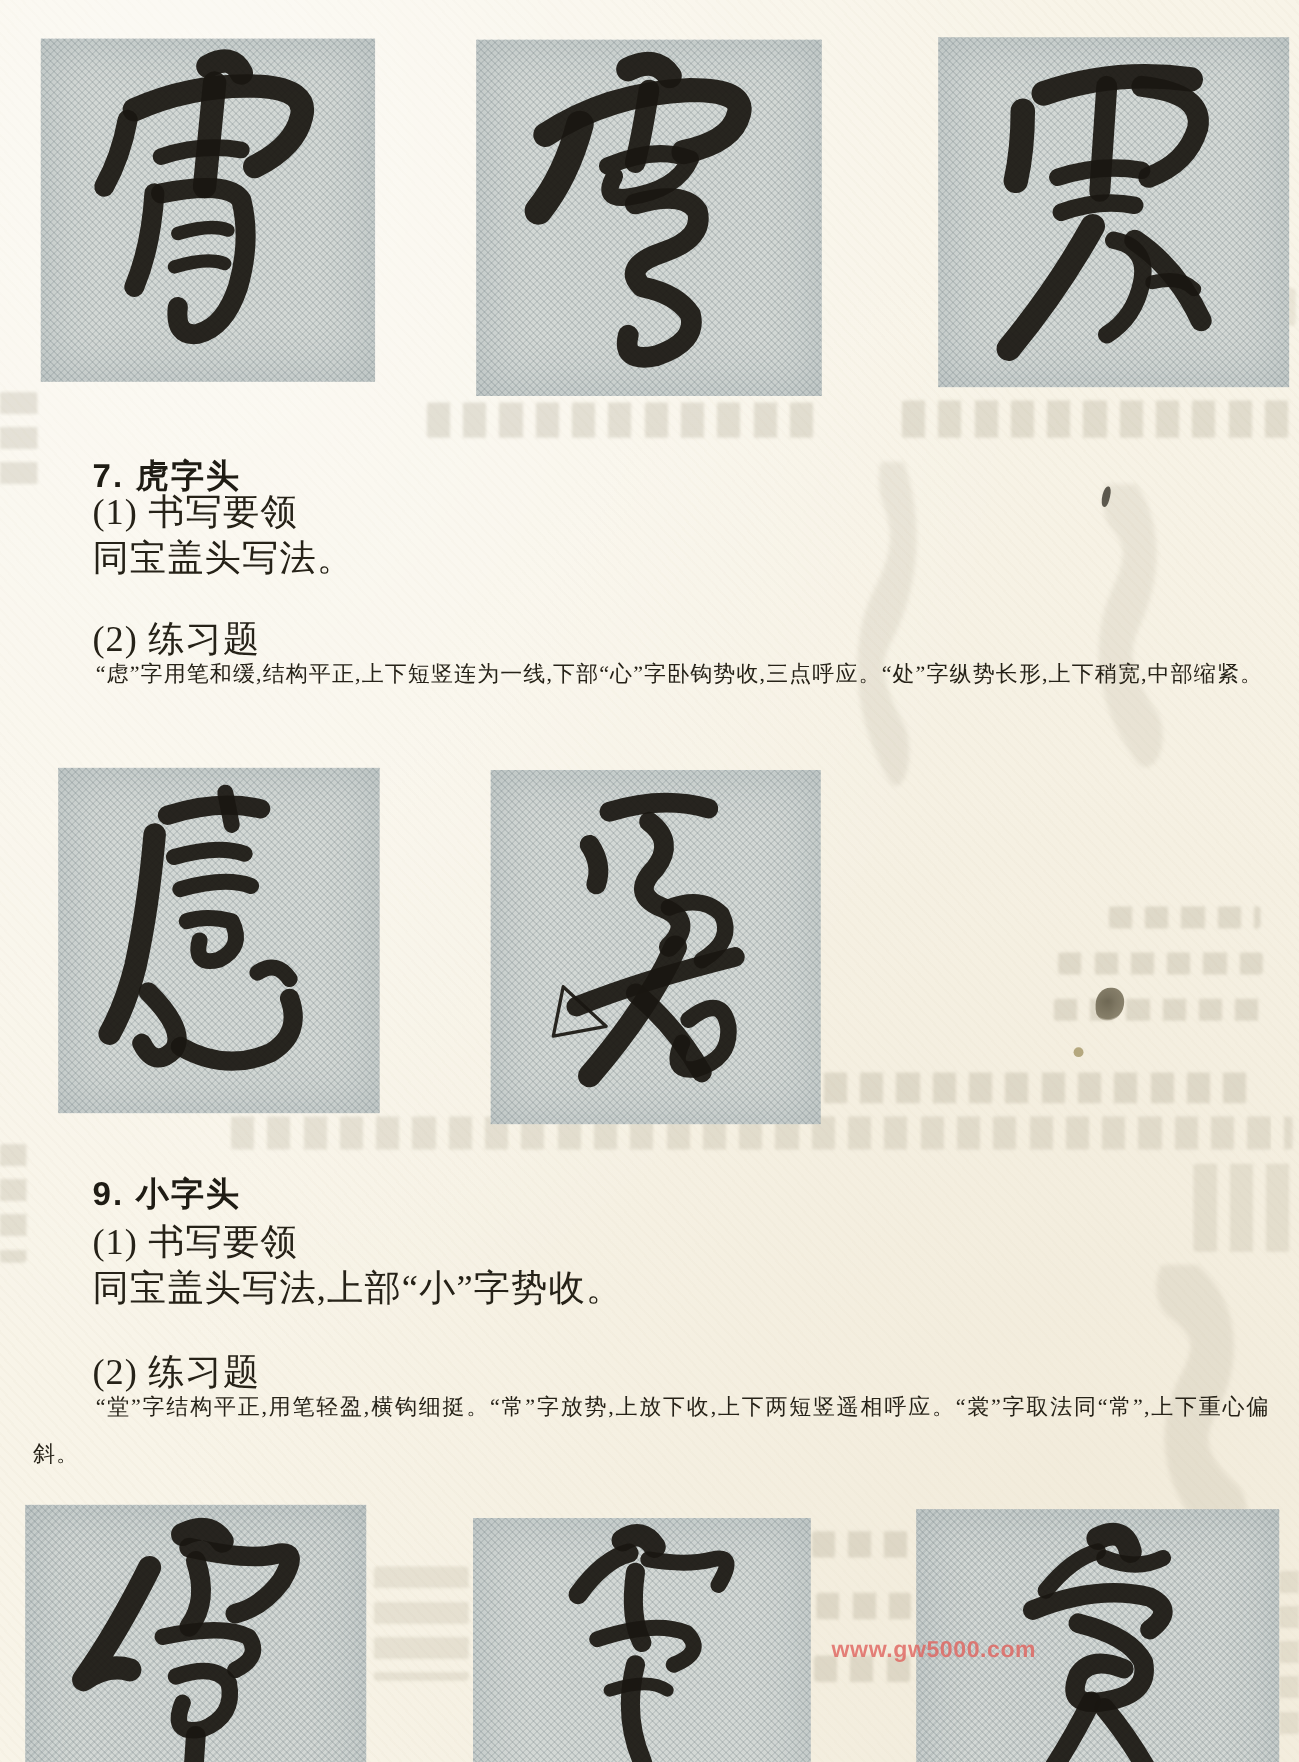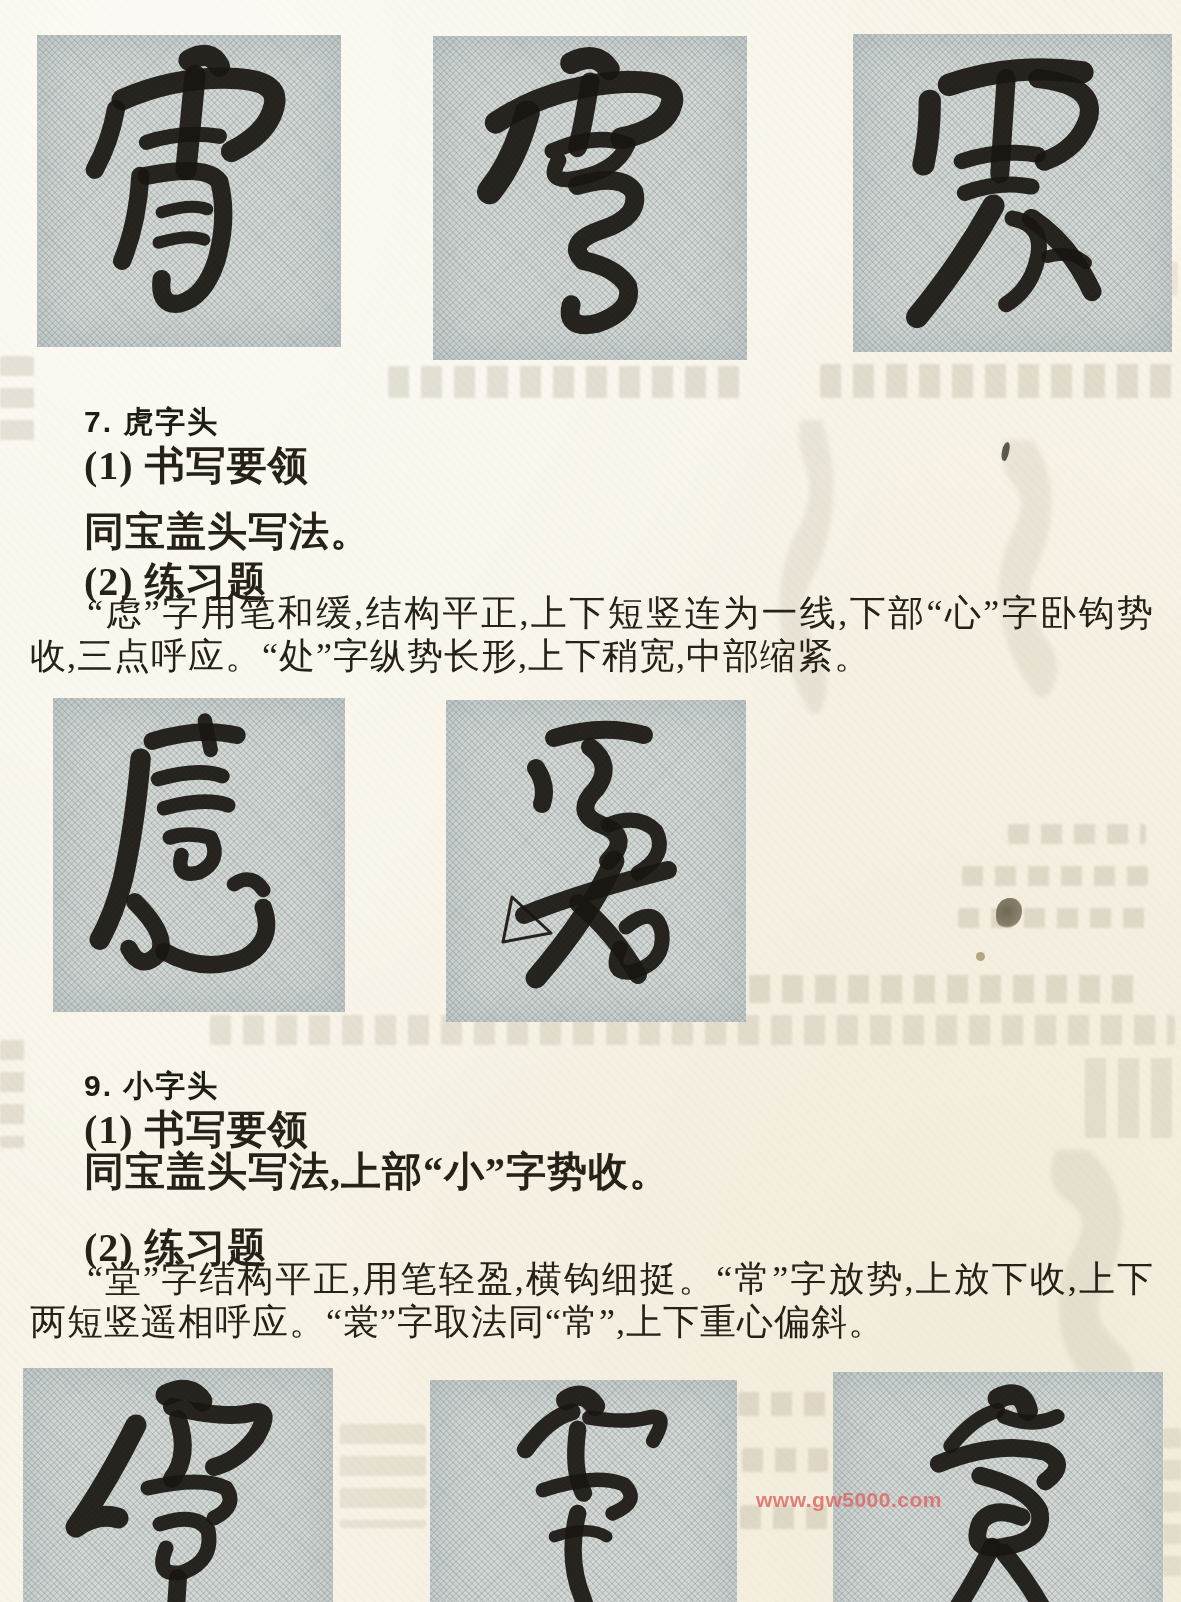--- a/index.html
+++ b/index.html
@@ -20,22 +20,22 @@
     background-image:
       repeating-linear-gradient(45deg, rgba(72,88,95,.16) 0 1.5px, rgba(72,88,95,0) 1.5px 4.5px),
       repeating-linear-gradient(-45deg, rgba(72,88,95,.13) 0 1.5px, rgba(72,88,95,0) 1.5px 4.5px);
     box-shadow: inset 0 0 46px rgba(116,132,138,.30);
   }
   .call svg{width:100%; height:100%; display:block;}
   .ink{fill:none; stroke:#1a1711; stroke-linecap:round; stroke-linejoin:round; opacity:.93;}
   
   .h{position:absolute; font-family:"Liberation Sans", sans-serif; font-weight:700;
      font-size:30px; line-height:40px; color:#1f1c14; letter-spacing:2px;}
-  .t{position:absolute; font-size:40px; line-height:40px; letter-spacing:1px;font-weight:bold;}
-  .para{position:absolute; width:1124px; font-size:36px; line-height:43px;
+  .t{position:absolute; font-size:33px; line-height:40px; letter-spacing:1px;}
+  .para{position:absolute; width:1124px; font-size:20px; line-height:43px;
         letter-spacing:1px; text-indent:57px; text-align:justify;}
   
   .ghost{position:absolute; filter:blur(1.3px); opacity:.40; border-radius:3px;
      background:repeating-linear-gradient(90deg, rgba(146,138,114,.55) 0 21px, rgba(146,138,114,0) 21px 33px);}
   .ghost-v{position:absolute; filter:blur(1.3px); opacity:.38; border-radius:3px;
      background:repeating-linear-gradient(180deg, rgba(146,138,114,.55) 0 20px, rgba(146,138,114,0) 20px 32px);}
   .squig{position:absolute; opacity:.13; filter:blur(2px);}
   .squig svg{width:100%;height:100%;}
   .squig path{fill:none; stroke:#8e8670; stroke-linecap:round;}
   .spot{position:absolute; opacity:.82; filter:blur(.4px);
@@ -120,23 +120,23 @@
       <path class="ink" d="M48 14 L46 44" stroke-width="6"></path>
       <path class="ink" d="M34 40 Q46 36 58 38" stroke-width="5"></path>
       <path class="ink" d="M35 50 Q46 46 56 48" stroke-width="5"></path>
       <path class="ink" d="M44 54 Q34 72 20 89" stroke-width="7"></path>
       <path class="ink" d="M50 58 Q60 60 58 70 Q56 80 48 85" stroke-width="5"></path>
       <path class="ink" d="M56 58 Q68 66 75 81" stroke-width="6"></path>
       <path class="ink" d="M61 70 Q69 68 73 72" stroke-width="4"></path>
     </svg>
   </figure>
 
-  <div class="h" style="left:84px;top:402px;">7. 虎字头</div>
+  <div class="h" style="left:84px;top:414px;">7. 虎字头</div>
   <div class="t" style="left:84px;top:446px;">(1) 书写要领</div>
-  <div class="t" style="left:84px;top:512px;">同宝盖头写法。</div>
+  <div class="t" style="left:84px;top:488px;">同宝盖头写法。</div>
   <div class="t" style="left:84px;top:562px;">(2) 练习题</div>
   <div class="para" style="left:30px;top:592px;">“虑”字用笔和缓,结构平正,上下短竖连为一线,下部“心”字卧钩势收,三点呼应。“处”字纵势长形,上下稍宽,中部缩紧。</div>
 
   <figure class="call" style="left:53px;top:698px;width:292px;height:314px;" title="虑">
     <svg viewBox="0 0 100 100">
       <path class="ink" d="M34 11 Q50 6 63 9" stroke-width="6"></path>
       <path class="ink" d="M52 4 L54 14" stroke-width="5"></path>
       <path class="ink" d="M30 17 Q28 40 24 58 Q21 70 16 79" stroke-width="7"></path>
       <path class="ink" d="M36 24 Q50 20 58 23" stroke-width="5"></path>
       <path class="ink" d="M38 34 Q52 30 60 33" stroke-width="5"></path>

